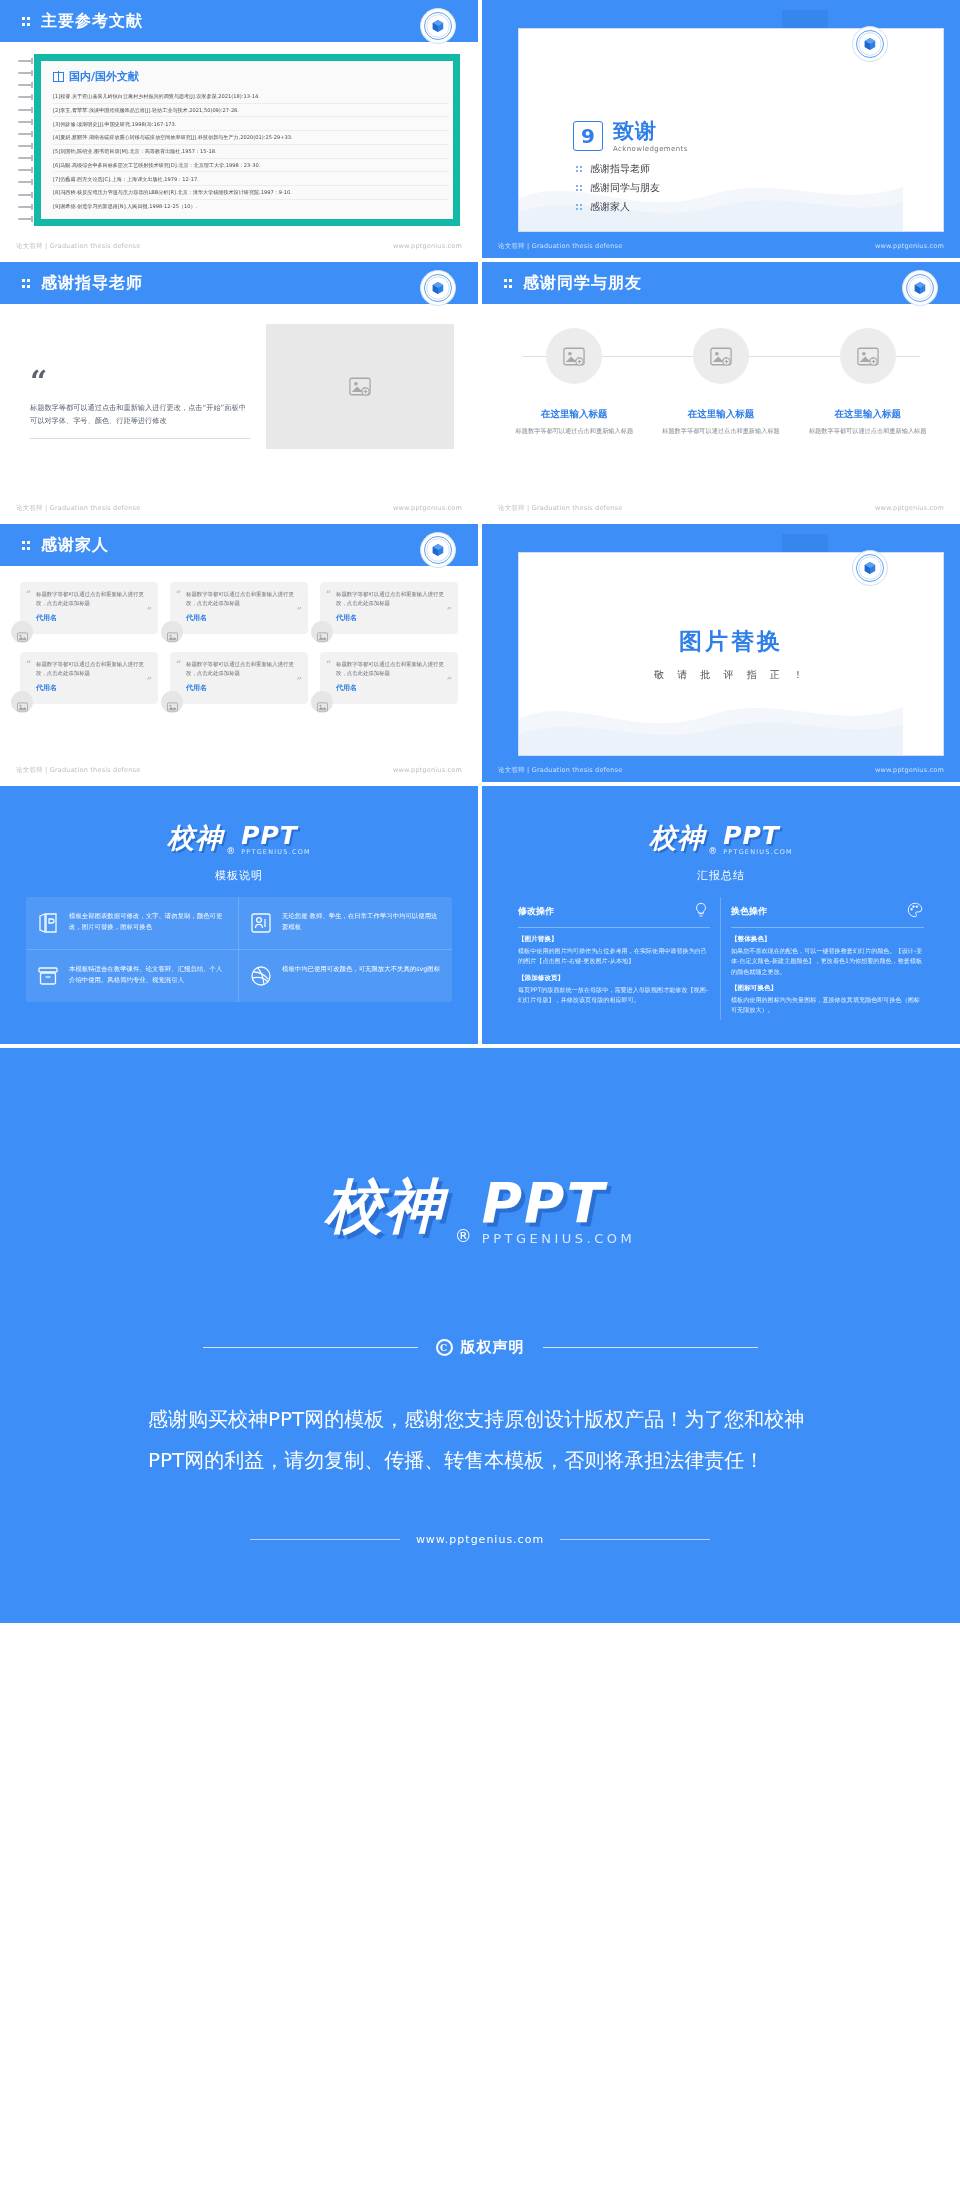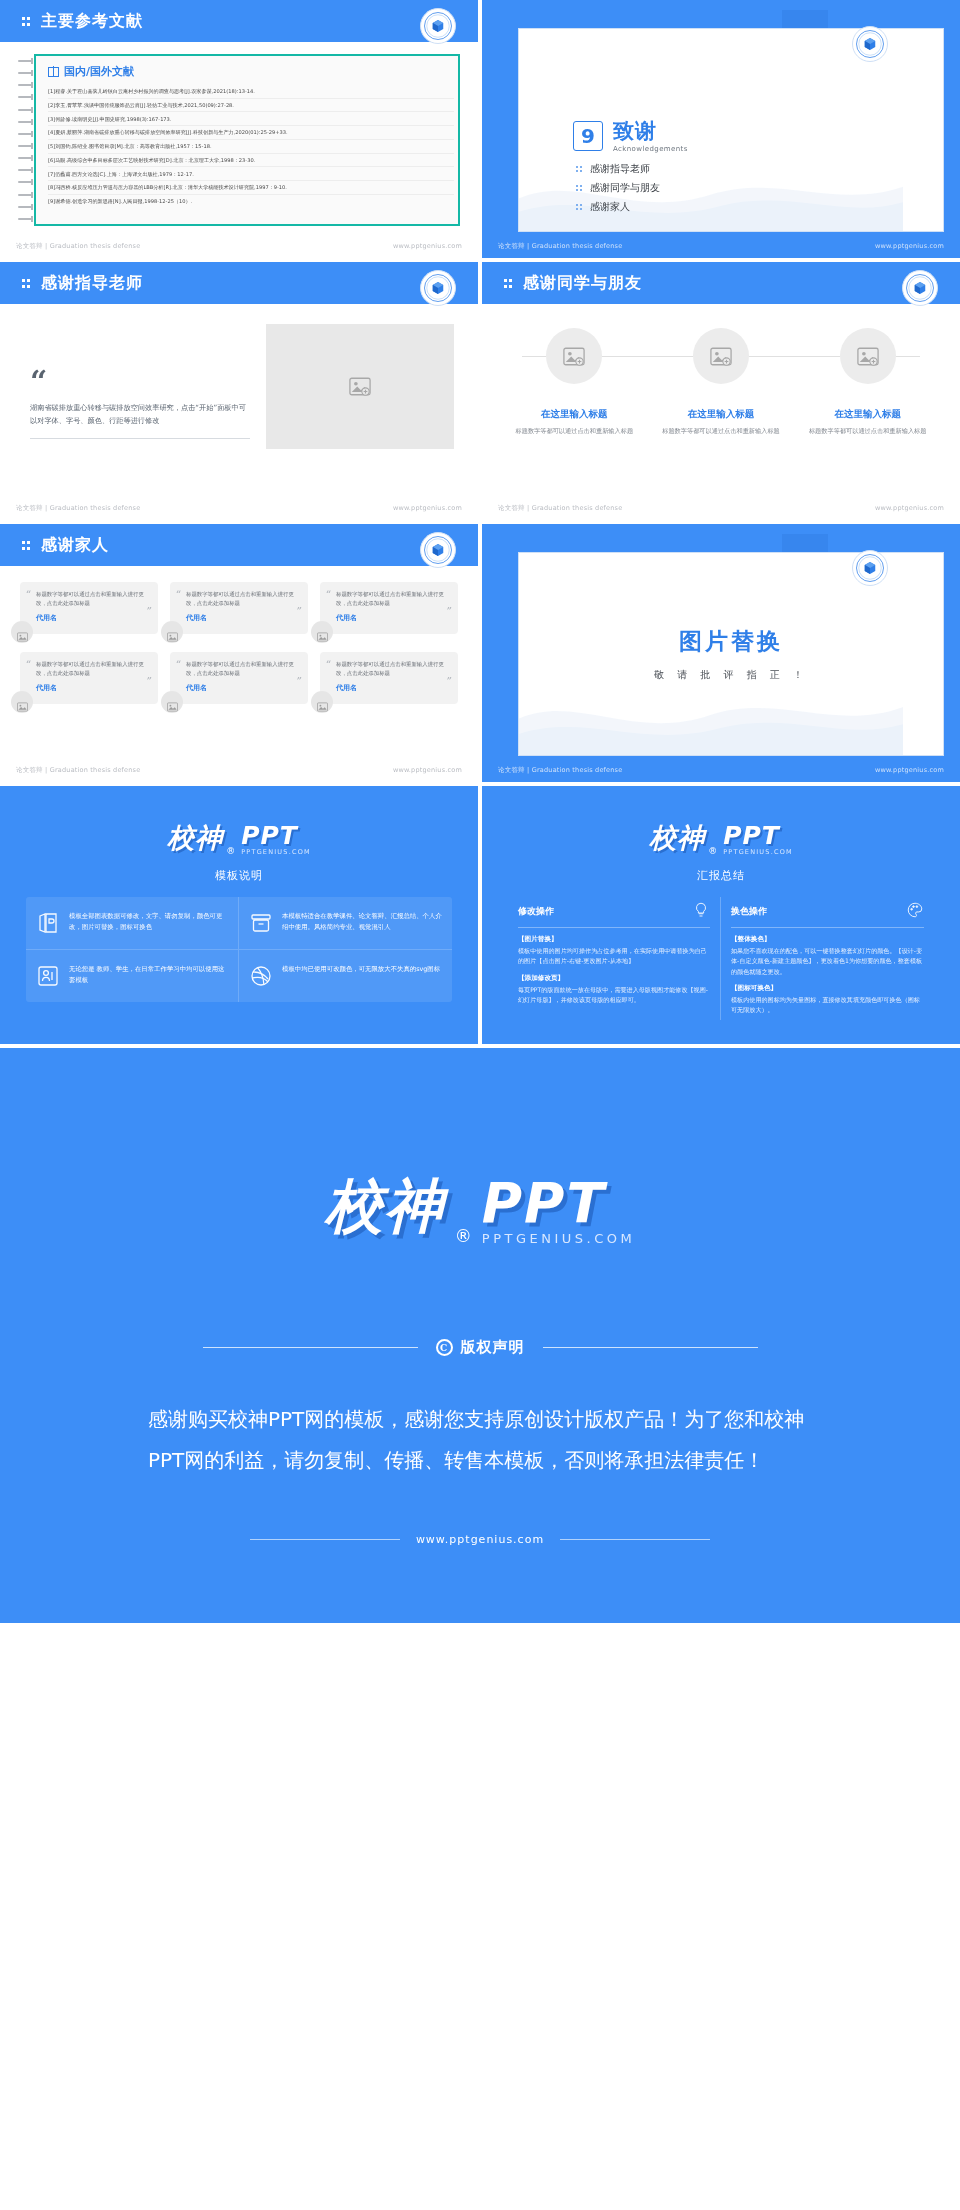--- a/index.html
+++ b/index.html
@@ -30,21 +30,21 @@
   
   .sl-foot{position:absolute;left:0;bottom:0;width:100%;height:24px;display:flex;
            align-items:center;justify-content:space-between;padding:0 16px;}
   .sl-foot span{font-size:6.5px;color:#b9bcc2;letter-spacing:.2px;}
 
   
   .ref-wrap{position:absolute;left:18px;top:54px;right:18px;bottom:32px;display:flex;}
   .spiral{width:16px;display:flex;flex-direction:column;justify-content:space-between;padding:6px 0;}
   .spiral i{display:block;width:14px;height:2px;background:#b6b9be;border-radius:2px;position:relative;}
   .spiral i:after{content:"";position:absolute;right:-1px;top:-2px;width:2px;height:6px;background:#b6b9be;}
-  .ref-card{flex:1;background:#fafafa;border:2px solid #14b8a6;padding:8px 4px 6px 12px;}
+  .ref-card{flex:1;background:#fafafa;border:7px solid #14b8a6;padding:8px 4px 6px 12px;}
   .ref-title{display:flex;align-items:center;gap:5px;margin-bottom:6px;}
   .ref-title .bk{width:11px;height:10px;border:1.2px solid #2f7fe8;position:relative;}
   .ref-title .bk:after{content:"";position:absolute;left:4px;top:-1.2px;bottom:-1.2px;width:1.2px;background:#2f7fe8;}
   .ref-title h3{color:#2f7fe8;font-size:11px;font-weight:bold;}
   .ref-line{font-size:5.1px;color:#4a4a4a;line-height:1.25;padding:3.2px 0;border-bottom:1px solid #ededed;white-space:nowrap;overflow:hidden;}
   .ref-line:last-child{border-bottom:none}
 
   
   .cover{position:absolute;inset:0;background:#3d8ef7;overflow:hidden;}
   .cover .bld{position:absolute;opacity:.13;background:#0f57b3;}
@@ -298,21 +298,21 @@
             <circle cx="20" cy="20" r="18" fill="none" stroke="#2f7fe8" stroke-width="1"></circle>
             <circle cx="20" cy="20" r="15" fill="none" stroke="#9cc3f2" stroke-width="0.7"></circle>
             <path d="M20 12 L27 16 L27 24 L20 28 L13 24 L13 16 Z" fill="#2f7fe8"></path>
             <path d="M20 12 L27 16 L20 20 L13 16 Z" fill="#5ca0f0"></path>
             <path d="M13 16 L20 20 L20 28 L13 24 Z" fill="#1f68cc"></path>
           </svg>
       </div>
       <div class="s3-body">
         <div class="s3-left">
           <div class="qmark">“</div>
-          <p>湖南省碳排放重心转移与碳排放空间效率研究，点击“开始”面板中可以对字体、字号、颜色、行距等进行修改</p>
+          <p>标题数字等都可以通过点击和重新输入进行更改，点击“开始”面板中可以对字体、字号、颜色、行距等进行修改</p>
           <div class="s3-rule"></div>
         </div>
         <div class="s3-right">
           <div class="ph">
             <span class="phicon">
               <svg viewBox="0 0 24 20">
                   <rect x="1" y="1" width="22" height="18" rx="2" fill="none" stroke="#a8a8a8" stroke-width="1.4"></rect>
                   <circle cx="7.5" cy="7" r="2" fill="#a8a8a8"></circle>
                   <path d="M3 16 L9 10 L13 14 L17 10.5 L21 16 Z" fill="#a8a8a8"></path>
                   <circle cx="18" cy="15.5" r="4" fill="#e8e8e8" stroke="#a8a8a8" stroke-width="1.2"></circle>
@@ -558,37 +558,37 @@
                 <path d="M4 5 L9 3 L9 21 L4 19 Z"></path>
                 <path d="M10 3 L20 3 L20 21 L10 21 Z"></path>
                 <path d="M13 8 h3 a2 2 0 0 1 0 4 h-3 z"></path>
               </svg>
           </span>
           <span class="pb-tx">模板全部图表数据可修改，文字、请勿复制，颜色可更改，图片可替换，图标可换色</span>
         </div>
         <div class="pb-cell">
           <span class="pb-ic">
             <svg viewBox="0 0 24 24" fill="none" stroke="#fff" stroke-width="1.3">
-                <rect x="3" y="4" width="18" height="4" rx="1"></rect>
-                <rect x="4.5" y="9" width="15" height="11" rx="1.5"></rect>
-                <path d="M9.5 13 h5"></path>
-              </svg>
-          </span>
-          <span class="pb-tx">本模板特适合在教学课件、论文答辩、汇报总结、个人介绍中使用。风格简约专业、视觉混引人</span>
-        </div>
-        <div class="pb-cell">
-          <span class="pb-ic">
-            <svg viewBox="0 0 24 24" fill="none" stroke="#fff" stroke-width="1.3">
                 <rect x="3" y="3" width="18" height="18" rx="2"></rect>
                 <circle cx="10" cy="9" r="2.4"></circle>
                 <path d="M6.5 17 c0-2.4 1.8-3.6 3.5-3.6 s3.5 1.2 3.5 3.6"></path>
                 <path d="M16 8 v8"></path>
               </svg>
           </span>
           <span class="pb-tx">无论您是 教师、学生，在日常工作学习中均可以使用这套模板</span>
+        </div>
+        <div class="pb-cell">
+          <span class="pb-ic">
+            <svg viewBox="0 0 24 24" fill="none" stroke="#fff" stroke-width="1.3">
+                <rect x="3" y="4" width="18" height="4" rx="1"></rect>
+                <rect x="4.5" y="9" width="15" height="11" rx="1.5"></rect>
+                <path d="M9.5 13 h5"></path>
+              </svg>
+          </span>
+          <span class="pb-tx">本模板特适合在教学课件、论文答辩、汇报总结、个人介绍中使用。风格简约专业、视觉混引人</span>
         </div>
         <div class="pb-cell">
           <span class="pb-ic">
             <svg viewBox="0 0 24 24" fill="none" stroke="#fff" stroke-width="1.3">
                 <circle cx="12" cy="12" r="9"></circle>
                 <path d="M4 8 c6 0 11 2 15 7"></path>
                 <path d="M8.5 3.6 c4 4.5 6 10 6.3 16.6"></path>
                 <path d="M3.5 14 c6-1.5 12 0 15.5 4"></path>
               </svg>
           </span>

